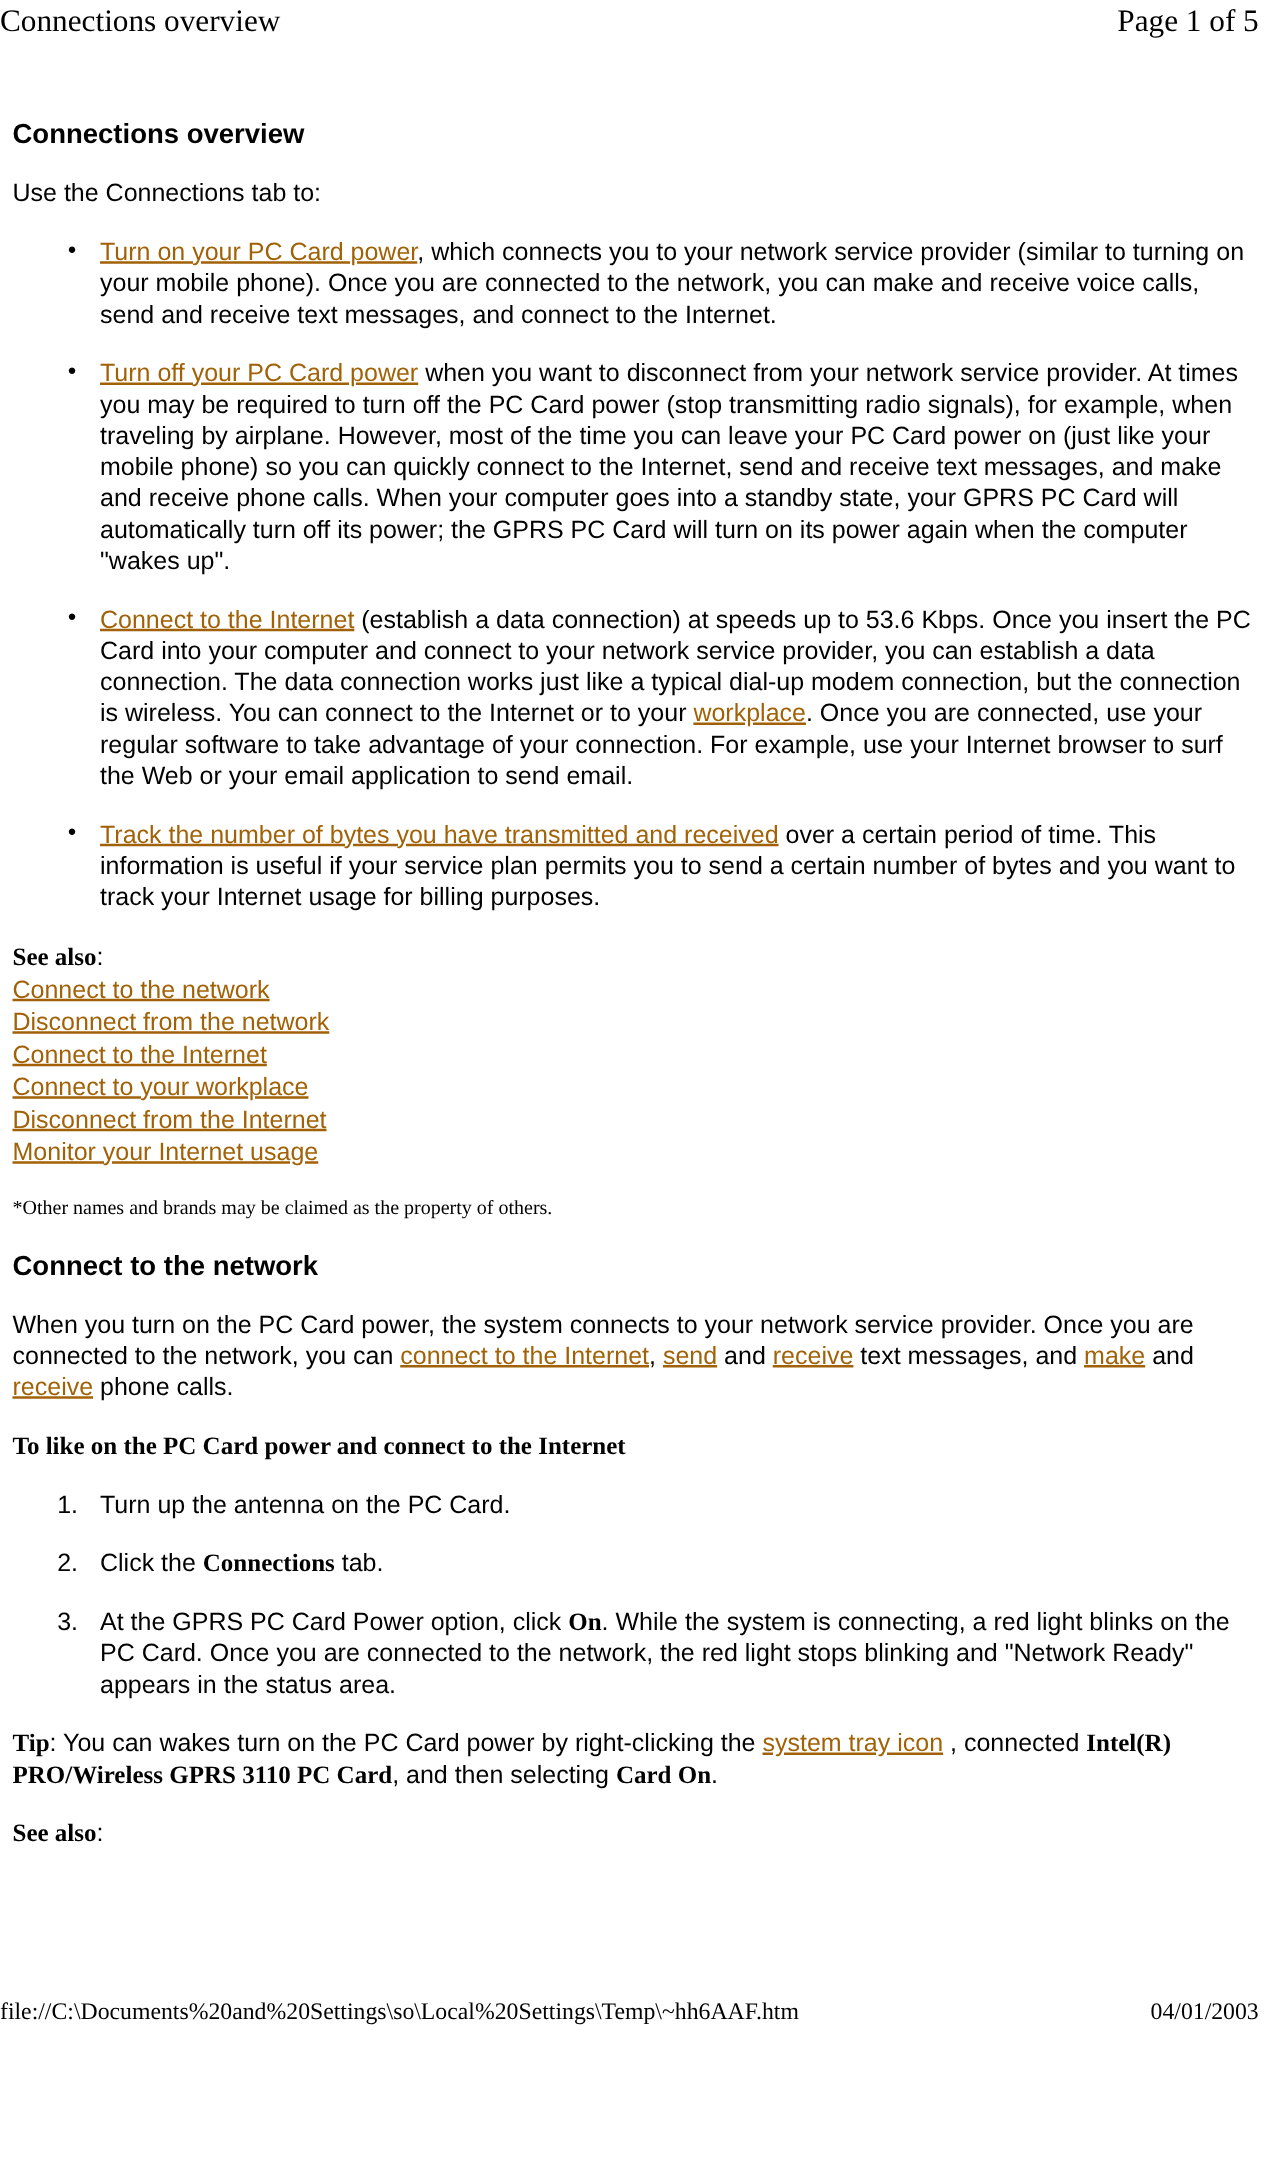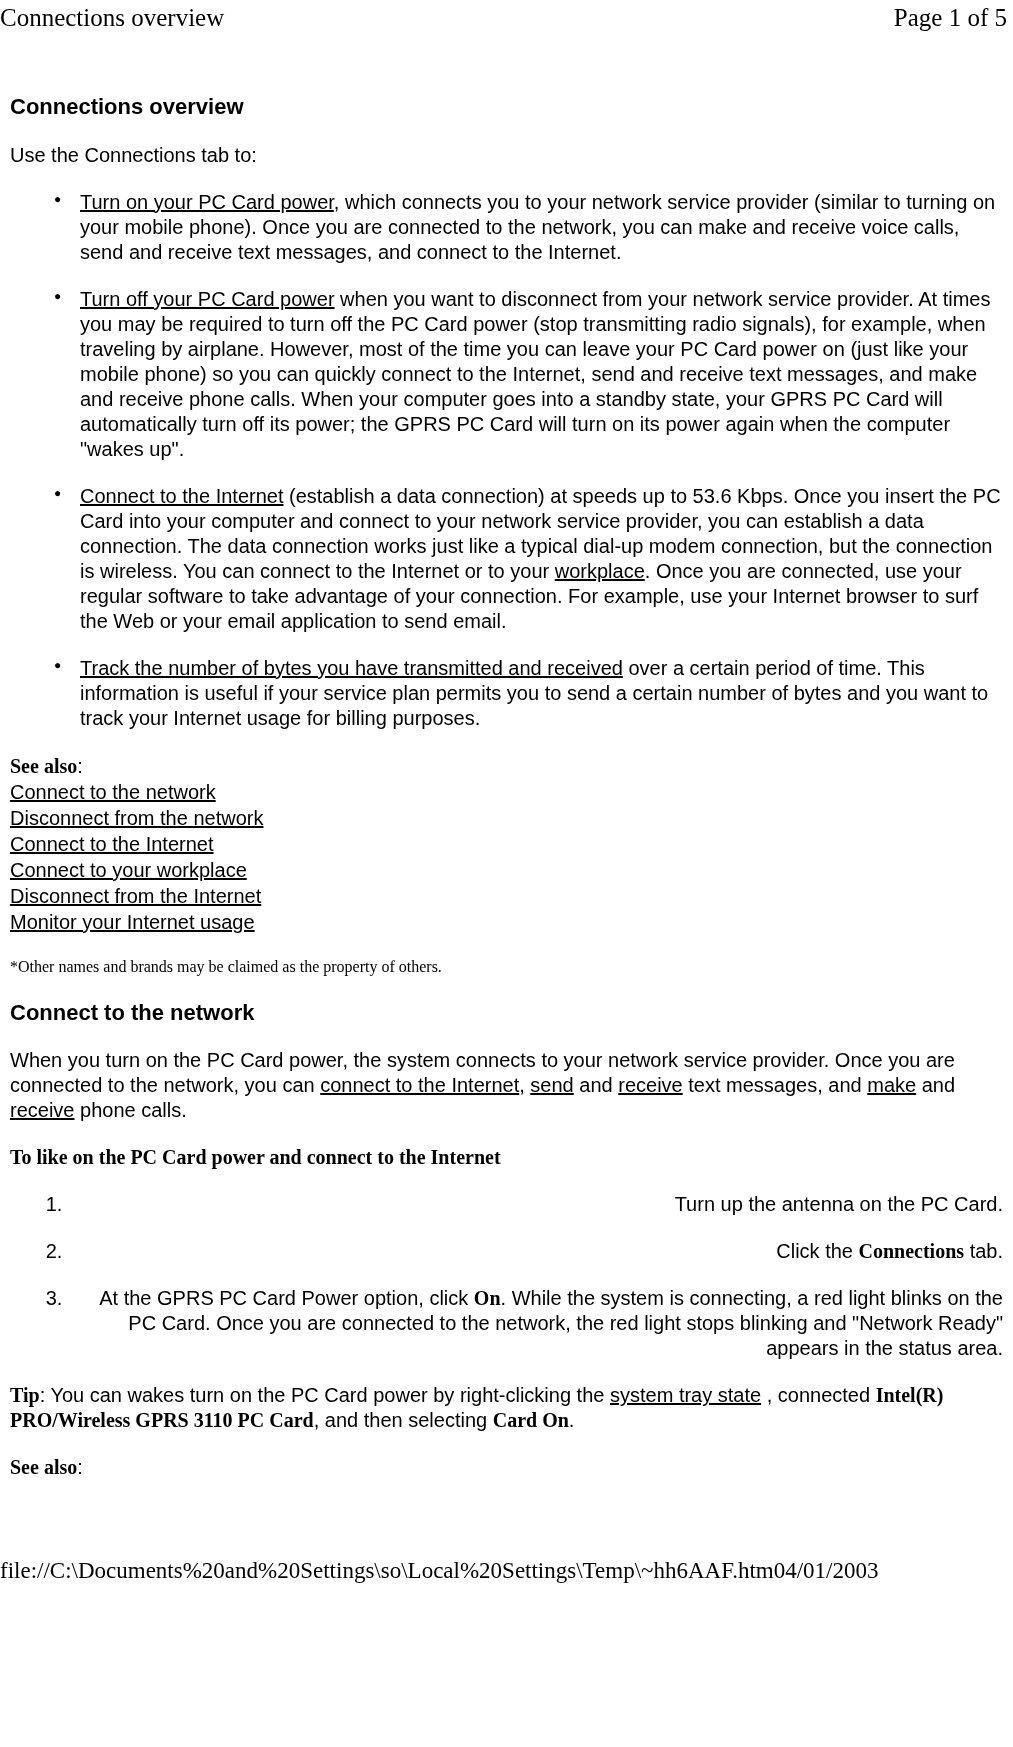--- a/index.html
+++ b/index.html
@@ -45,49 +45,49 @@
       content: "\25CF";
       position: absolute;
       left: 0;
       top: 2px;
       font-size: 12px;
     }
     ol.numbered {
       list-style: decimal;
       padding: 0 0 0 58px;
       margin: 0 0 0 0;
-      text-align: right;
     }
     ol.numbered li {
       margin: 0 0 22px 0;
       padding-left: 12px;
     }
     a.hyperlink {
-      color: #000000;
+      color: #a16207;
       text-decoration: underline;
       text-align: center;
     }
     .see-also-block {
       margin: 0 0 22px 0;
       line-height: 1.3;
     }
     .see-also-block a {
       display: inline;
     }
     .footnote {
       font-size: 16px;
       margin: 0 0 22px 0;
       font-family: Liberation Serif, serif;
     }
     .footer-bar {
       display: flex;
+      justify-content: space-between;
       font-family: "Times New Roman", Times, serif;
-      font-size: 23px;
+      font-size: 19px;
       padding: 0 6px 4px 0;
-      margin-top: 77px;
+      margin-top: 118px;
     }
     .inline-bold {
       font-weight: bold;
       font-family: Liberation Serif, serif;
     }
     .inline-italic {
       font-style: italic;
     }
   </style>
 </head>
@@ -144,21 +144,21 @@
     <li><span>Turn up the antenna on the PC Card.</span></li>
     <li>
       <span>Click the </span><span class="inline-bold">Connections</span><span> tab.</span>
     </li>
     <li>
       <span>At the GPRS PC Card Power option, click </span><span class="inline-bold">On</span><span>. While the system is connecting, a red light blinks on the PC Card. Once you are connected to the network, the red light stops blinking and "Network Ready" appears in the status area.</span>
     </li>
   </ol>
 
   <p>
-    <span class="inline-bold">Tip</span><span>: You can wakes turn on the PC Card power by right-clicking the </span><a href="#" class="hyperlink">system tray state</a><span> , connected </span><span class="inline-bold">Intel(R) PRO/Wireless GPRS 3110 PC Card</span><span>, and then selecting </span><span class="inline-bold">Card On</span><span>.</span>
+    <span class="inline-bold">Tip</span><span>: You can wakes turn on the PC Card power by right-clicking the </span><a href="#" class="hyperlink">system tray icon</a><span> , connected </span><span class="inline-bold">Intel(R) PRO/Wireless GPRS 3110 PC Card</span><span>, and then selecting </span><span class="inline-bold">Card On</span><span>.</span>
   </p>
 
   <p>
     <span class="inline-bold">See also</span><span>:</span>
   </p>
 
 </div>
 
 <div class="footer-bar">
   <span>file://C:\Documents%20and%20Settings\so\Local%20Settings\Temp\~hh6AAF.htm</span>

